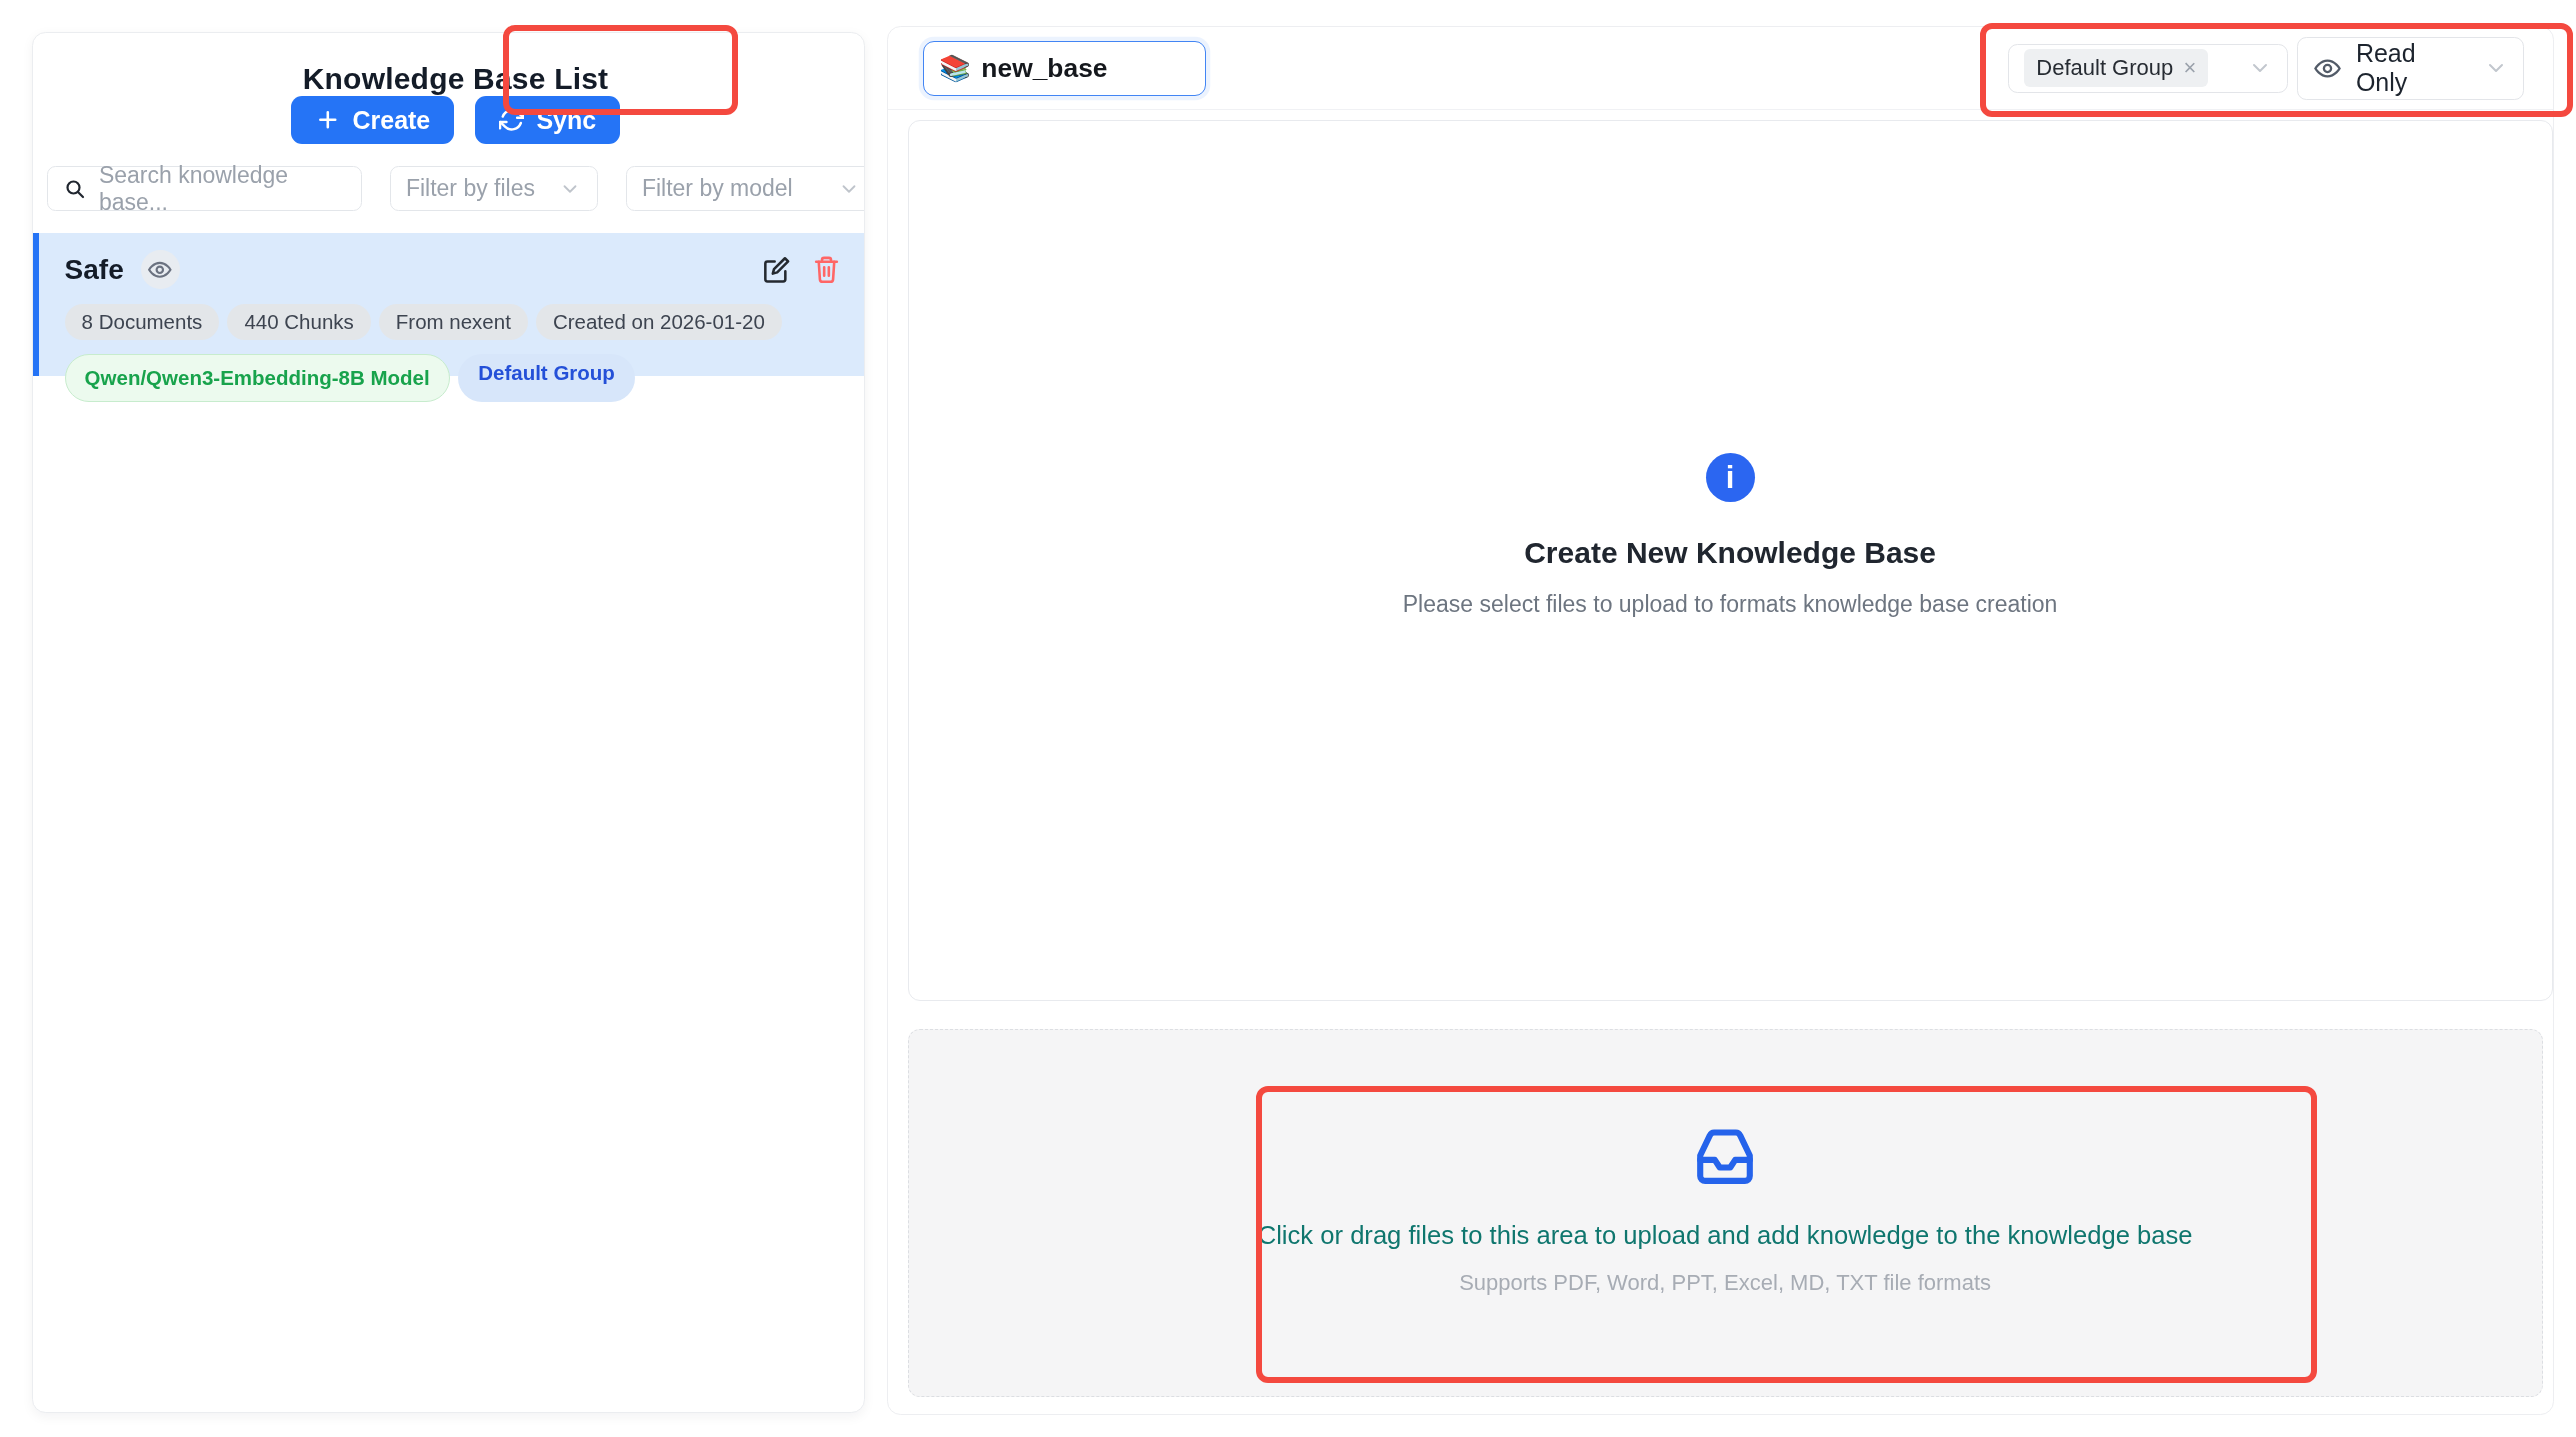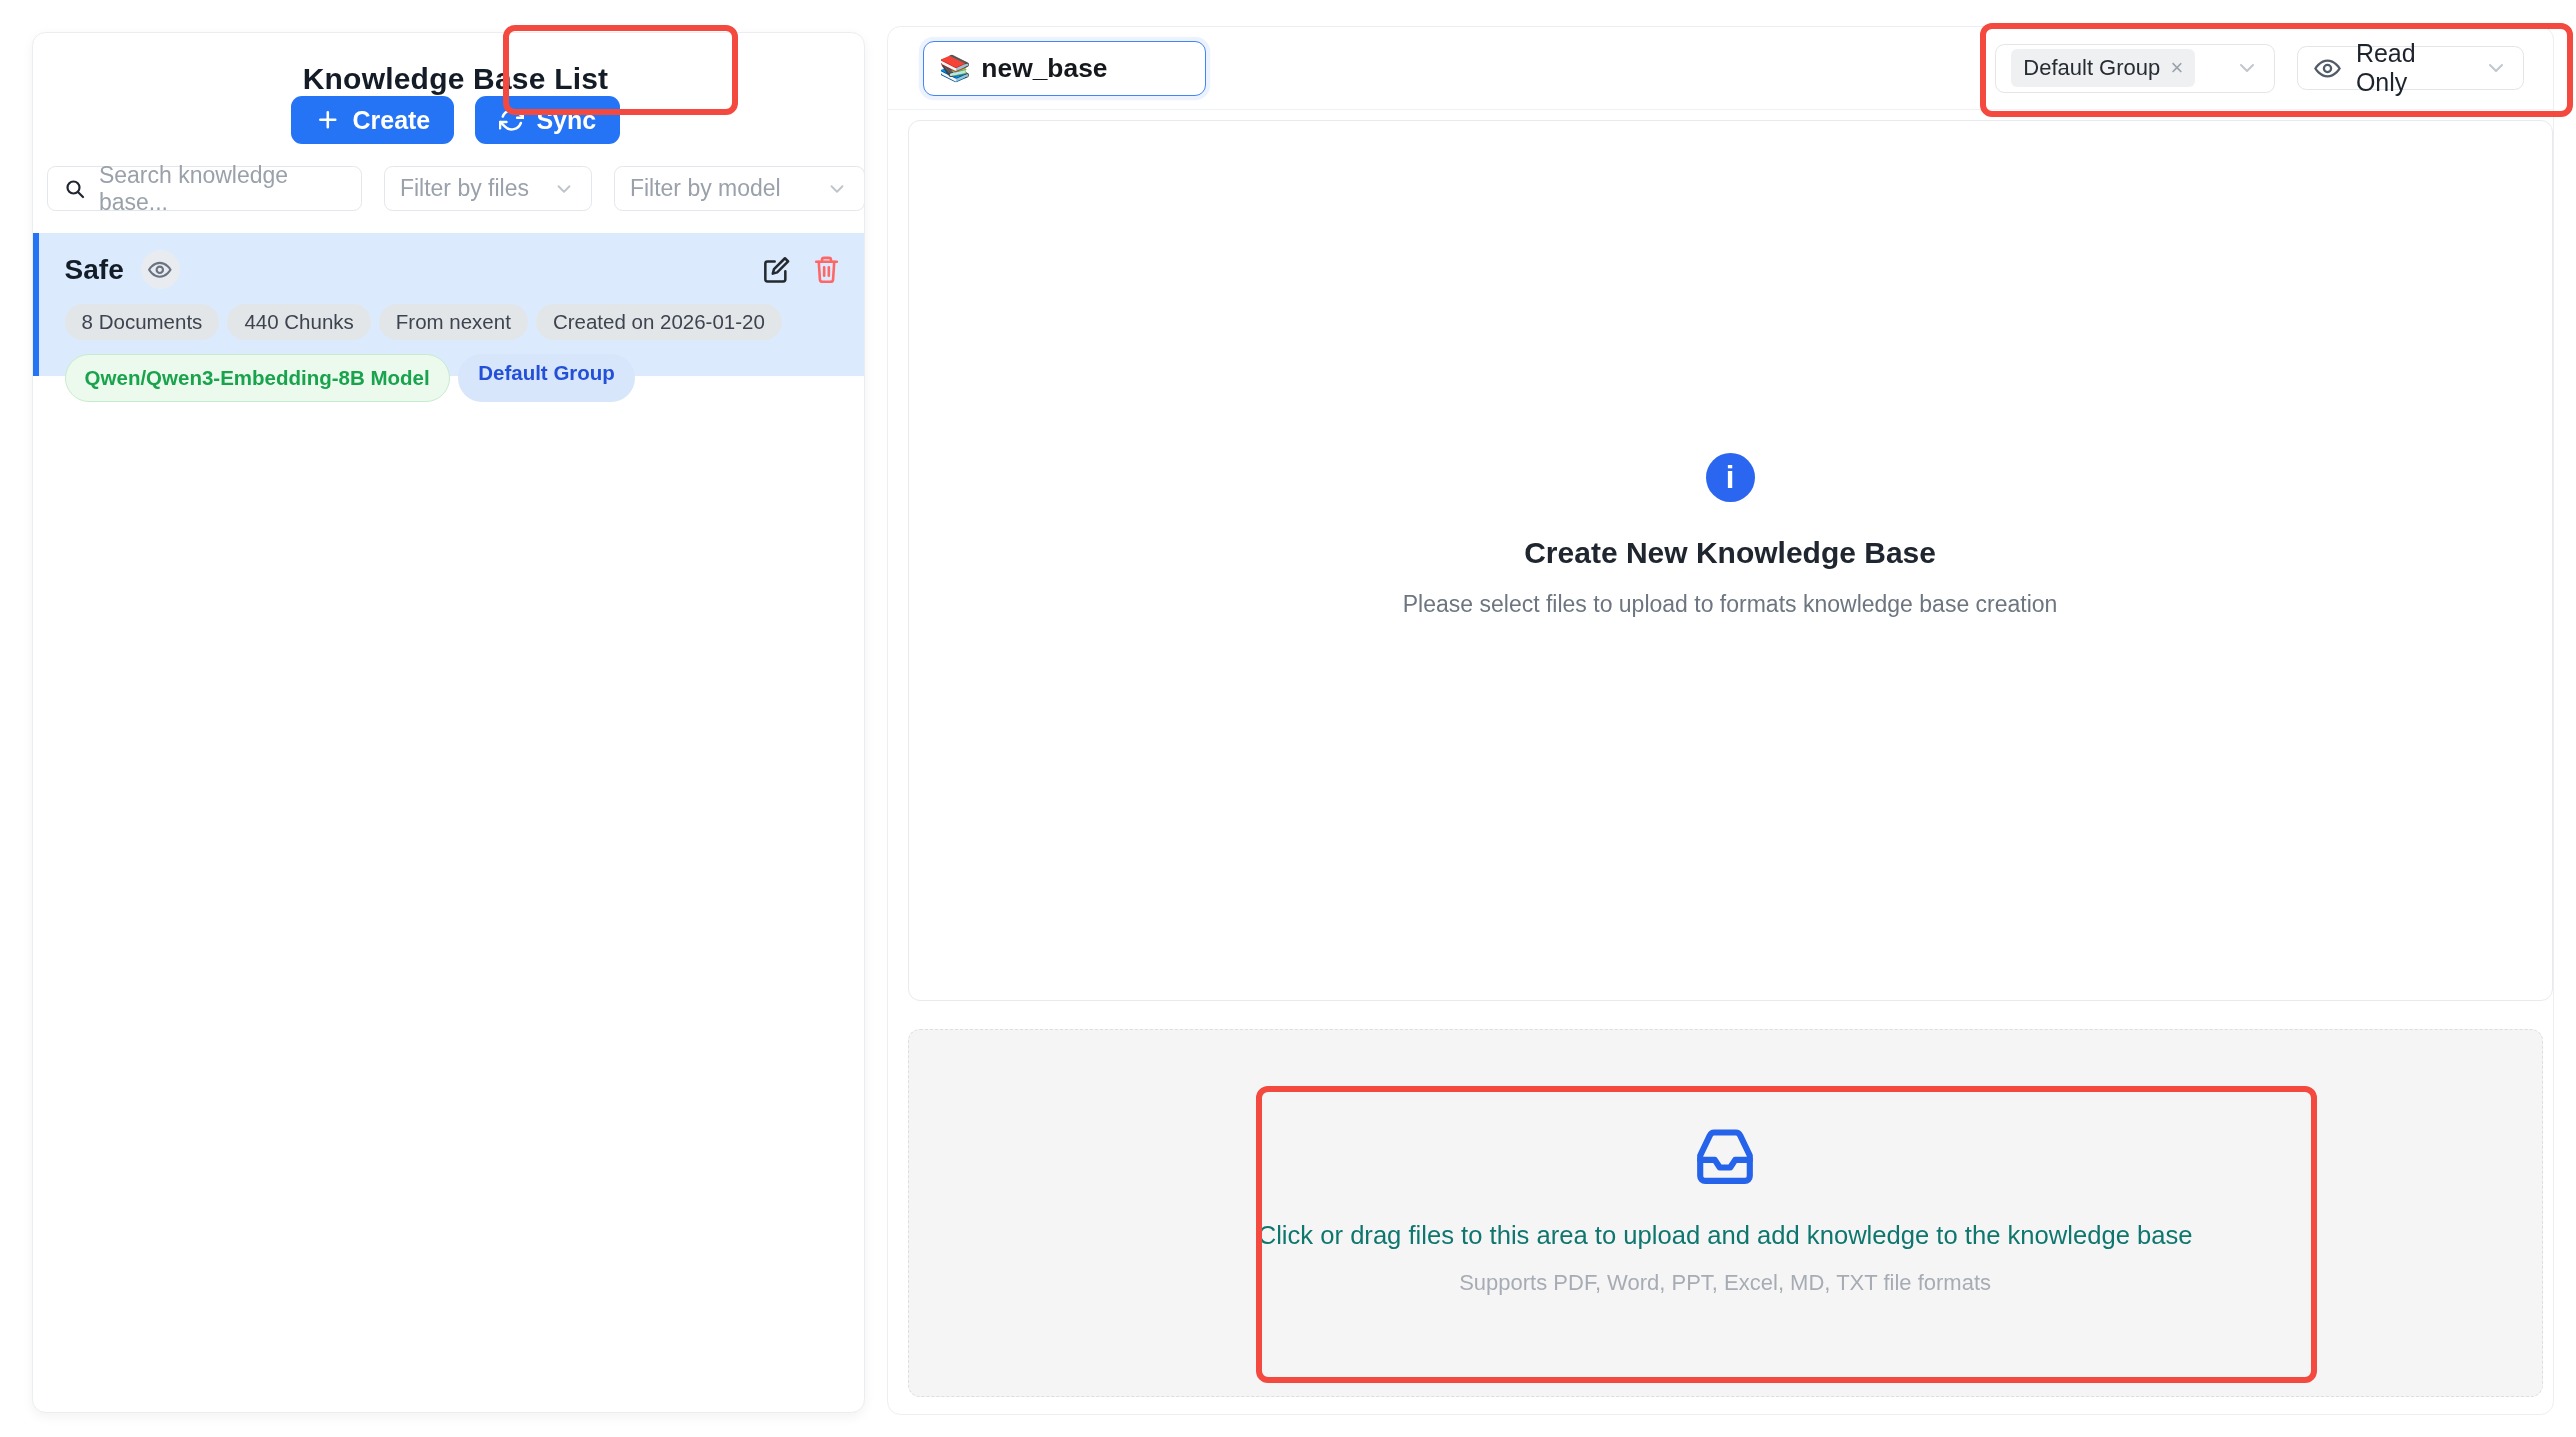--- a/index.html
+++ b/index.html
@@ -26,21 +26,21 @@
     flex-direction: column;
   }
   .left-title { font-size: 30px; font-weight: 700; color: #141c28; letter-spacing: 0.2px; }
   .head-buttons { display: flex; gap: 20.5px; }
   .btn-primary {
     display: flex; align-items: center; gap: 12px;
     background: #2574f6; color: #fff; border: none; cursor: pointer;
     height: 48px; padding: 0 24px; border-radius: 11px;
     font-size: 25px; font-weight: 600; font-family: inherit;
   }
-  .filter-row { display: flex; gap: 22px; padding: 0 13.6px; }
+  .filter-row { display: flex; gap: 28px; padding: 0 13.6px; }
   .search-box {
     flex: 0 0 315px; height: 45px; border: 0.9px solid #e3e6ea; border-radius: 8.5px;
     display: flex; align-items: center; gap: 12px; padding: 0 15.3px; background: #fff;
   }
   .search-box .ph { color: #9aa1ab; font-size: 23px; }
   .select-box {
     height: 45px; border: 0.9px solid #e3e6ea; border-radius: 8.5px; background: #fff;
     display: flex; align-items: center; justify-content: space-between;
     padding: 0 15.3px; cursor: pointer;
   }
@@ -99,21 +99,21 @@
     width: 280px; height: 49px; border: 0.9px solid #e3e5e9; border-radius: 9.4px;
     display: flex; align-items: center; padding: 0 15.3px; cursor: pointer; background: #fff;
   }
   .group-tag {
     display: flex; align-items: center; gap: 10.2px;
     background: #eef0f2; border-radius: 6px; padding: 6px 12px;
   }
   .group-tag .t { font-size: 22px; color: #272c33; }
   .group-tag .x { font-size: 22px; color: #9aa1ab; cursor: pointer; line-height: 1; }
   .perm-select {
-    margin-left: 22px; width: 227px; height: 44px; border: 0.9px solid #e3e5e9;
+    margin-left: 9px; width: 227px; height: 63px; border: 0.9px solid #e3e5e9;
     border-radius: 9.4px; display: flex; align-items: center; gap: 13.6px;
     padding: 0 15.3px; cursor: pointer; background: #fff; color: #525b68;
   }
   .perm-select .v { font-size: 25px; color: #1d242e; }
   .chev { margin-left: auto; color: #c2c7ce; }
 
   .main-box {
     position: absolute; left: 19.6px; top: 93px; width: 1645px; height: 881px;
     border: 0.9px solid #e8eaee; border-radius: 12px; background: #fff;
     display: flex; flex-direction: column; align-items: center; justify-content: center;

